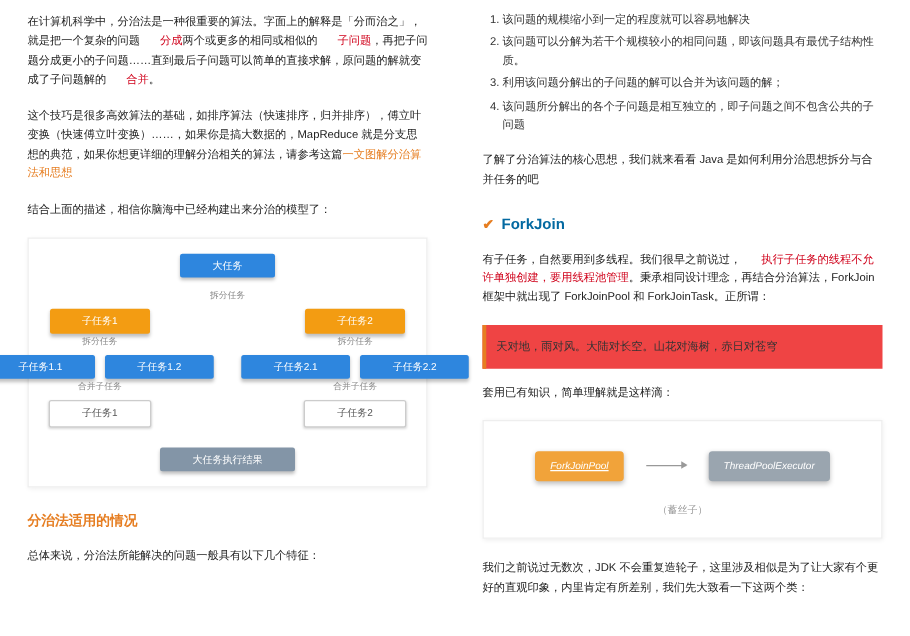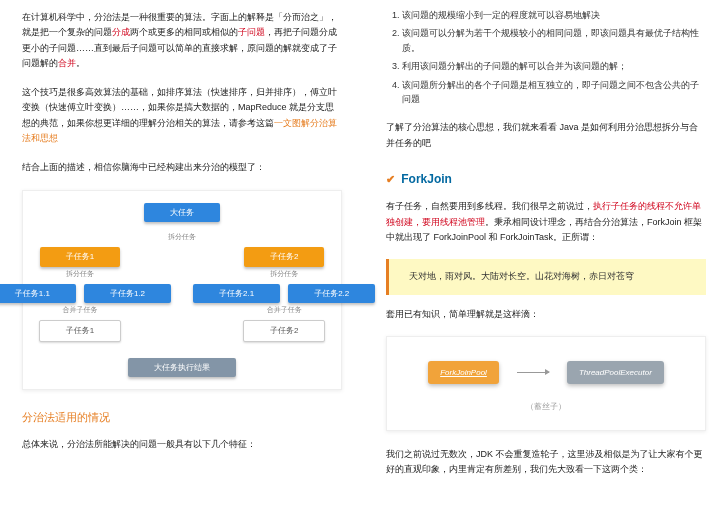--- a/index.html
+++ b/index.html
@@ -14,21 +14,21 @@
       display: flex;
       overflow: hidden;
     }
     .col {
       width: 364px;
       padding: 12px 22px;
     }
     .col-left { padding-top: 10px; }
     .col-right { padding-top: 8px; }
     p { margin-bottom: 14px; color: #222; }
-    .red { color: #d0021b; }
+    .red { color: #d0021b; margin-left: 16px; }
     .orange-link { color: #e67e22; }
     .diagram-wrap {
       background: #fff;
       border: 1px solid #eee;
       box-shadow: 0 1px 4px rgba(0,0,0,0.08);
       padding: 12px 8px;
       margin: 10px 0 18px 0;
       display: flex;
       flex-direction: column;
       align-items: center;
@@ -45,41 +45,41 @@
     .d-blue { background: #2e86de; }
     .d-yellow { background: #f39c12; color: #fff; }
     .d-gray { background: #8395a7; }
     .d-white { background: #fff; color: #555; border: 1px solid #ccc; box-shadow: 0 1px 2px rgba(0,0,0,0.15);}
     .d-label { font-size: 7px; color: #888; margin: 1px 0 4px 0; }
     .d-subrow { display: flex; gap: 8px; }
     .d-col { display: flex; flex-direction: column; align-items: center; }
     h2.section {
       color: #e67e22;
       font-size: 11px;
-      font-weight: 400;
+      font-weight: 700;
       margin: 14px 0 10px 0;
     }
     h2.forkjoin {
       color: #0369a1;
       font-size: 12px;
       font-weight: 700;
       margin: 18px 0 10px 0;
     }
     h2.forkjoin::before {
       content: "✔";
       color: #e67e22;
       margin-right: 6px;
       font-size: 11px;
     }
     ol { padding-left: 16px; margin-bottom: 14px; }
     ol li { margin-bottom: 4px; line-height: 1.6; }
     .quote-box {
       border-left: 3px solid #e67e22;
-      background: #fef9c3;
-      padding: 10px 20px;
+      background: #ef4444;
+      padding: 10px 8px;
       margin: 12px 0;
       font-size: 9px;
       color: #333;
     }
     .diagram2 {
       background: #fff;
       border: 1px solid #eee;
       box-shadow: 0 1px 4px rgba(0,0,0,0.08);
       padding: 24px 16px 16px 16px;
       margin: 10px 0 16px 0;

